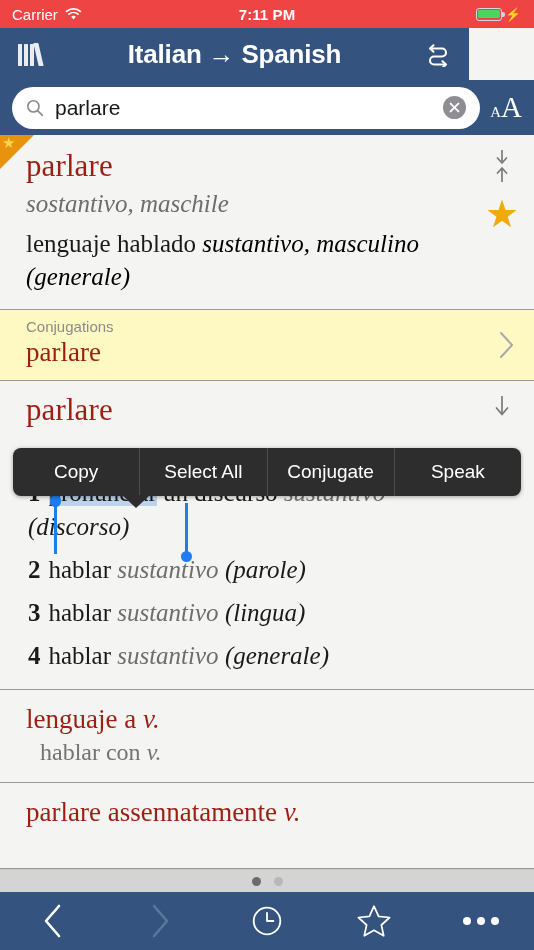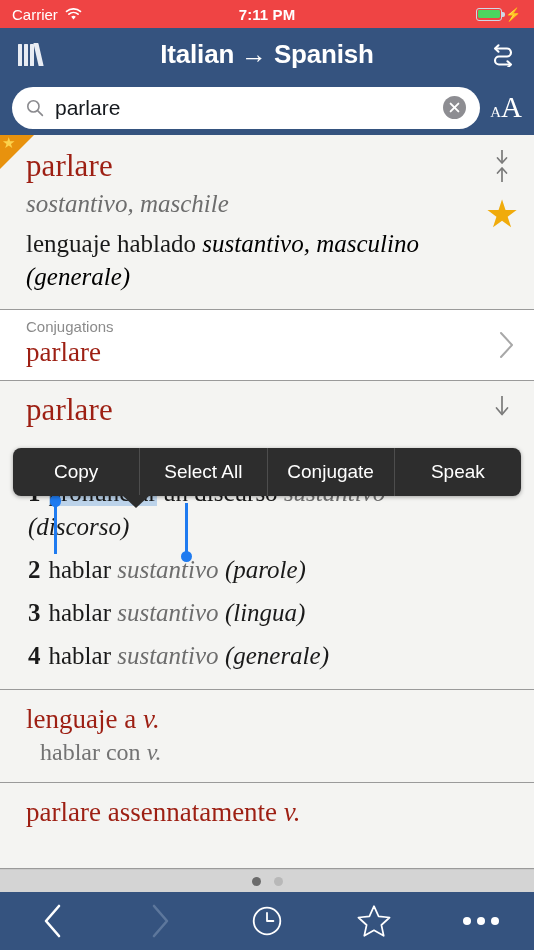--- a/index.html
+++ b/index.html
@@ -22,21 +22,21 @@
   .sb-center { position:absolute; left:0; right:0; text-align:center; font-weight:700; font-size:15px; letter-spacing:0.1px; pointer-events:none;}
   .sb-right { display:flex; align-items:center; gap:4px; position:relative; z-index:2;}
   .battery { width:26px; height:13px; border:1.5px solid #cfd8e6; border-radius:3px; padding:1.2px; position:relative; }
   .battery::after { content:""; position:absolute; right:-4px; top:3.4px; width:2.4px; height:5px; background:#cfd8e6; border-radius:0 2px 2px 0; }
   .battery > i { display:block; height:100%; background:#4cd45f; border-radius:1.4px; }
   .bolt { font-size:13px; color:#fff; line-height:1; }
   .wifi { width:17px; height:13px; }
 
   
   .navbar {
-    position:absolute; top:28px; left:0; width:534px; height:52px;
+    position:absolute; top:28px; left:0; width:469px; height:52px;
     background:#35537f; display:flex; align-items:center;
     padding:0 18px; justify-content:space-between;
   }
   .nav-title { color:#fff; font-size:26px; font-weight:700; letter-spacing:-0.2px;
                position:absolute; left:0; right:0; text-align:center; pointer-events:none;}
   .libicon { display:flex; align-items:flex-end; gap:2.5px; height:24px; position:relative; z-index:2;}
   .libicon i { display:block; width:3.5px; height:22px; background:#e8ecf3; border-radius:0.5px;}
   .libicon i.slant { transform:skewX(13deg); height:23px; width:5px;}
   .swapicon { position:relative; z-index:2; width:26px; height:26px; }
 
@@ -62,21 +62,21 @@
   
   .content {
     position:absolute; top:135px; left:0; width:534px; height:735px;
     background:#c9c9c9; overflow:hidden;
   }
   .entry {
     background:#f4f4f2; border-bottom:1.5px solid #9a9a9a;
     position:relative; padding:14px 56px 16px 26px;
   }
   .entry.conj {
-    background:#ffffff; padding:8px 56px 12px 26px;
+    background:#fef9c3; padding:8px 56px 12px 26px;
   }
   .headword {
     font-family:"Liberation Serif", serif; color:#9d1f13;
     font-size:31px; line-height:1.12; letter-spacing:0.1px;
   }
   .gram {
     font-family:"Liberation Serif", serif; font-style:italic; color:#6d6d6d;
     font-size:25px; line-height:1.3; margin-top:4px;
   }
   .defn {

